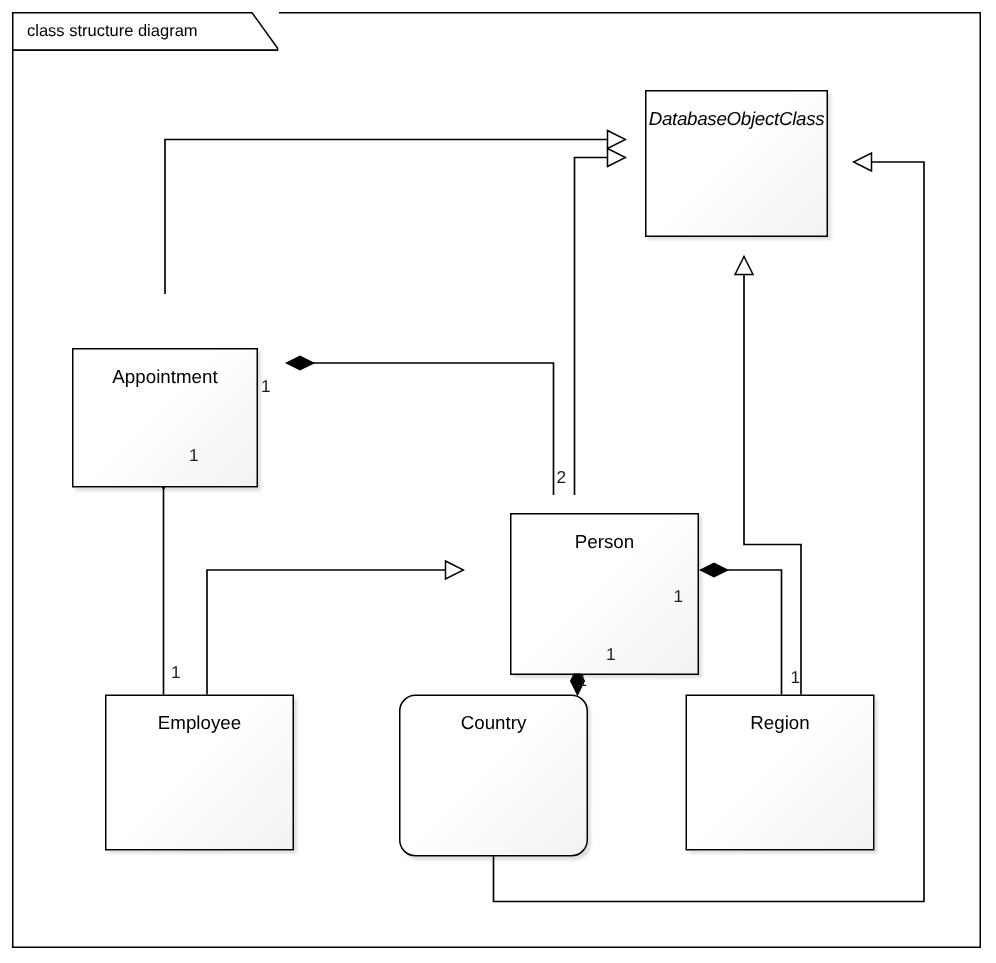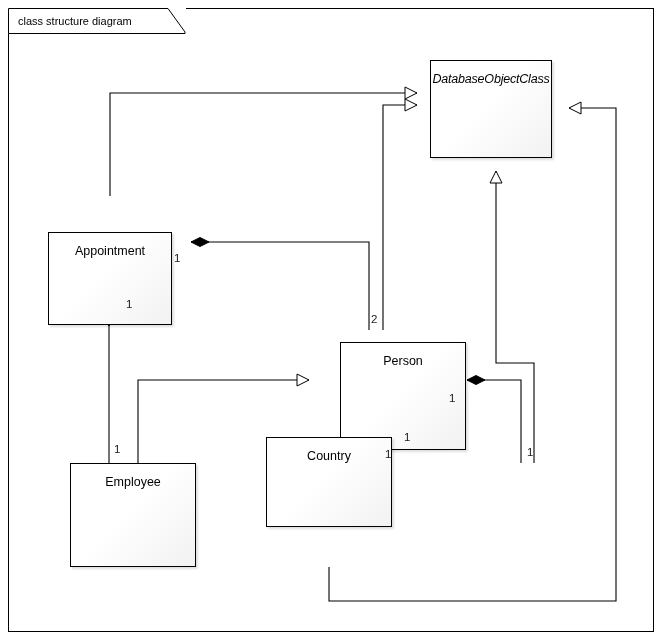--- a/index.html
+++ b/index.html
@@ -156,24 +156,27 @@
   </div>
 
   <div class="uml-class" style="left:340px;top:330px;width:126px;height:108px;margin-top:12px;">
     <div class="cls-name">Person</div>
   </div>
 
   <div class="uml-class" style="left:70px;top:463px;width:126px;height:104px;padding-left:44px;">
     <div class="cls-name">Employee</div>
   </div>
 
-  <div class="uml-class" style="left:266px;top:437px;width:126px;height:90px;">
+  <div class="uml-class" style="left:266px;top:463px;width:126px;height:108px;border-radius:11px;">
     <div class="cls-name">Country</div>
   </div>
 
+  <div class="uml-class" style="left:457px;top:463px;width:126px;height:104px;">
+    <div class="cls-name">Region</div>
+  </div>
 
   <div class="mult" style="left:174px;top:252px;">1</div>
   <div class="mult" style="left:126px;top:298px;">1</div>
   <div class="mult" style="left:114px;top:443px;">1</div>
   <div class="mult" style="left:371px;top:313px;">2</div>
   <div class="mult" style="left:449px;top:392px;">1</div>
   <div class="mult" style="left:404px;top:431px;">1</div>
   <div class="mult" style="left:385px;top:448px;">1</div>
   <div class="mult" style="left:527px;top:446px;">1</div>
 

